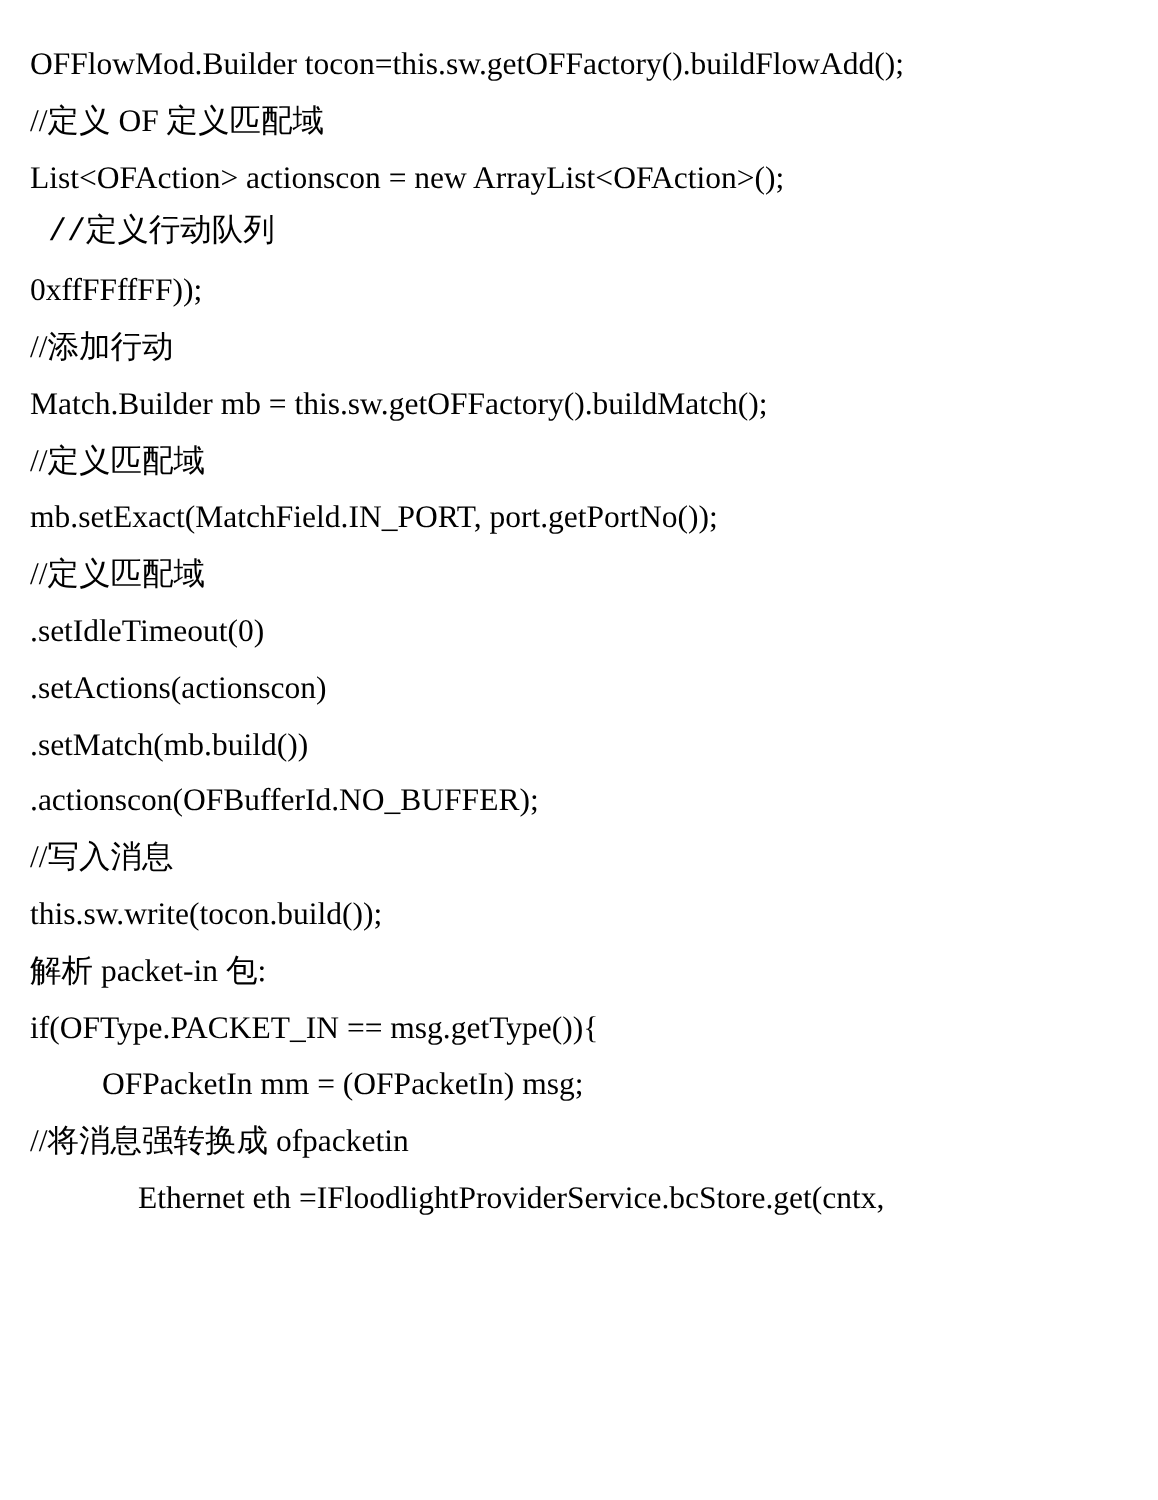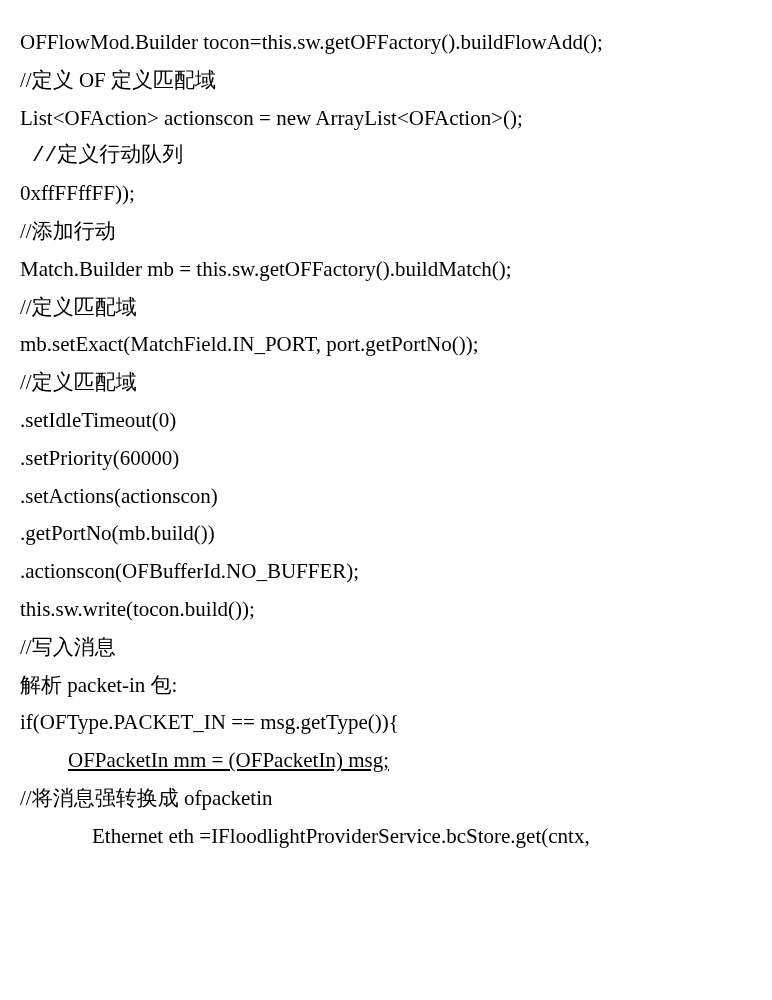--- a/index.html
+++ b/index.html
@@ -16,45 +16,43 @@
   .line {
     white-space: pre-wrap;
     word-break: break-word;
   }
   .indent1 {
     padding-left: 12px;
     font-family: Liberation Mono, monospace;
   }
   .indent2 {
     padding-left: 48px;
-    text-decoration: underline;
   }
   .indent3 {
     padding-left: 72px;
   }
 </style>
 </head>
 <body>
 
 <div id="code-block">
     <div class="line ">OFFlowMod.Builder tocon=this.sw.getOFFactory().buildFlowAdd();</div>
     <div class="line ">//定义 OF 定义匹配域</div>
     <div class="line ">List&lt;OFAction&gt; actionscon = new ArrayList&lt;OFAction&gt;();</div>
     <div class="line indent1">//定义行动队列</div>
     <div class="line ">0xffFFffFF));</div>
     <div class="line ">//添加行动</div>
     <div class="line ">Match.Builder mb = this.sw.getOFFactory().buildMatch();</div>
     <div class="line ">//定义匹配域</div>
     <div class="line ">mb.setExact(MatchField.IN_PORT, port.getPortNo());</div>
     <div class="line ">//定义匹配域</div>
     <div class="line ">.setIdleTimeout(0)</div>
-    <div class="line ">.setPriority(60000)</div>
     <div class="line ">.setActions(actionscon)</div>
-    <div class="line ">.getPortNo(mb.build())</div>
+    <div class="line ">.setMatch(mb.build())</div>
     <div class="line ">.actionscon(OFBufferId.NO_BUFFER);</div>
+    <div class="line ">//写入消息</div>
     <div class="line ">this.sw.write(tocon.build());</div>
-    <div class="line ">//写入消息</div>
     <div class="line ">解析 packet-in 包:</div>
     <div class="line ">if(OFType.PACKET_IN == msg.getType()){</div>
     <div class="line indent2">OFPacketIn mm = (OFPacketIn) msg;</div>
     <div class="line ">//将消息强转换成 ofpacketin</div>
     <div class="line indent3">Ethernet eth =IFloodlightProviderService.bcStore.get(cntx,</div>
   </div>
 
 </body></html>

